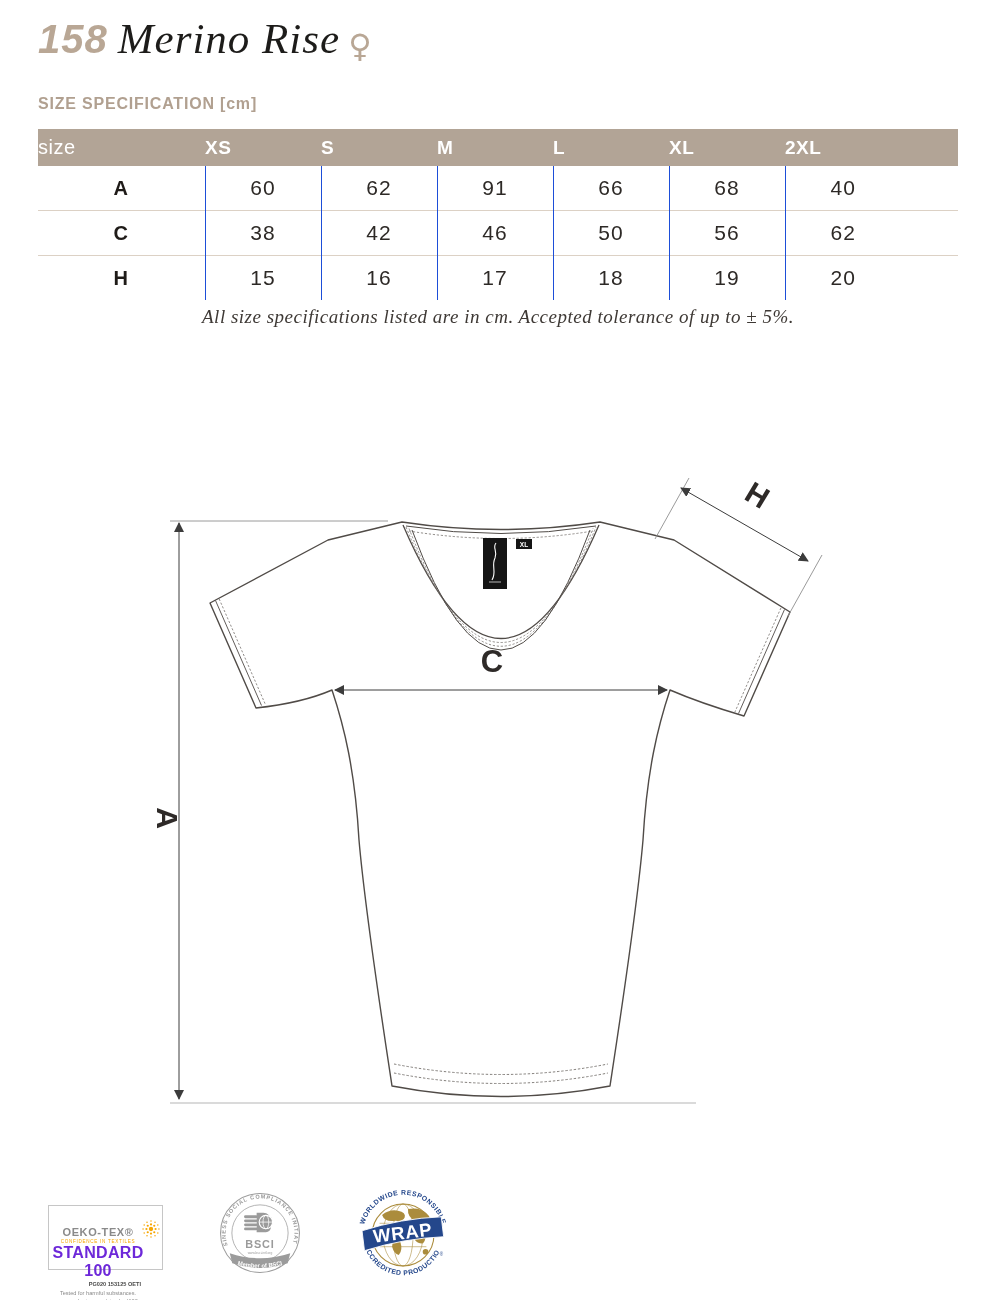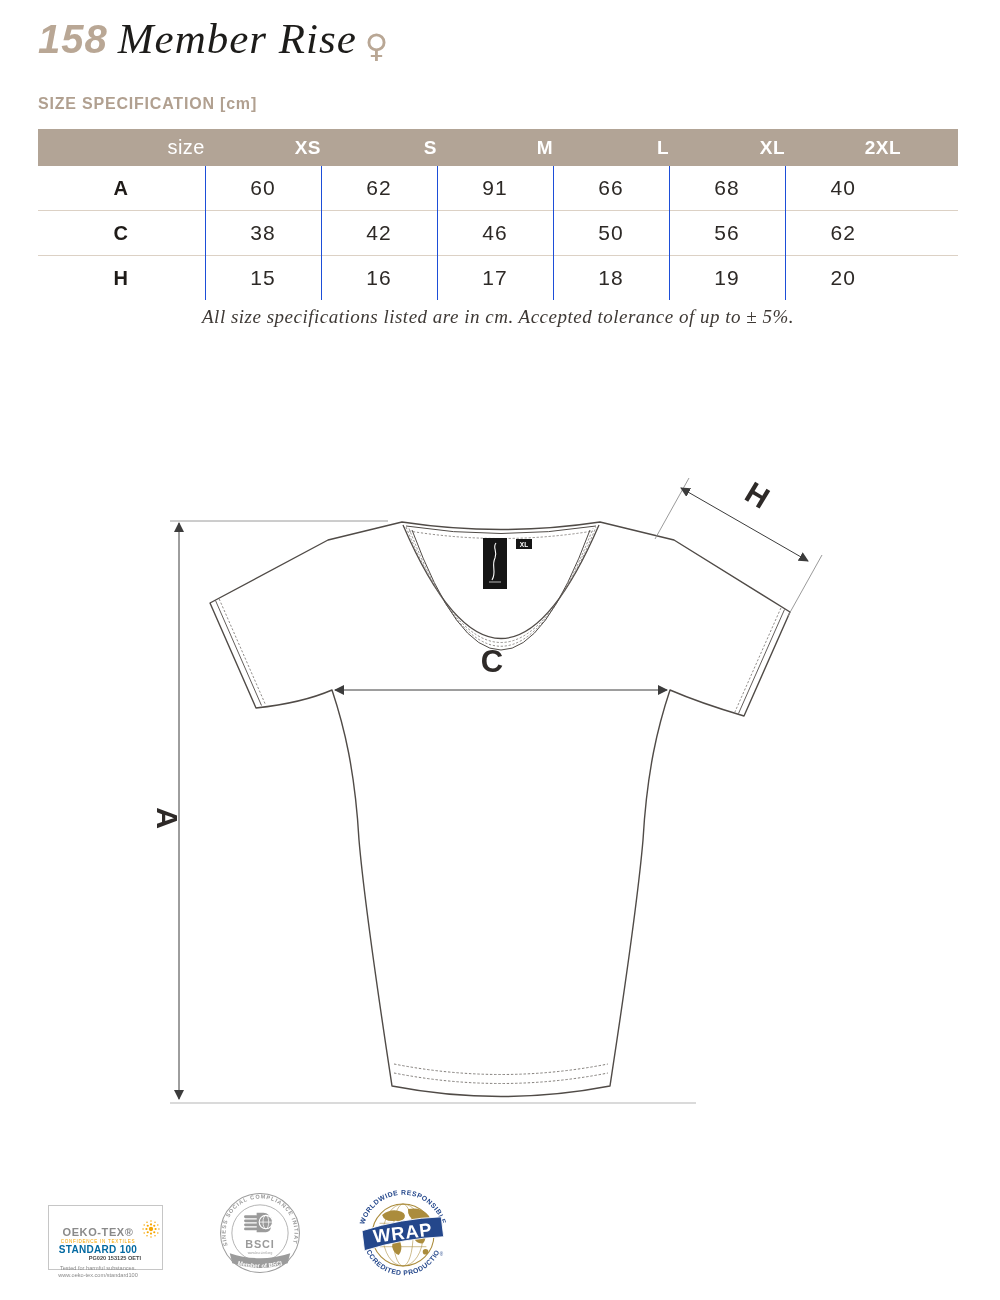--- a/index.html
+++ b/index.html
@@ -8,54 +8,54 @@
   
   .title{position:absolute;left:38px;top:14px;display:flex;align-items:baseline;white-space:nowrap;font-style:italic;}
   .title .code{font-size:40px;font-weight:bold;color:#b9a795;letter-spacing:1px;}
   .title .name{font-family:"Liberation Serif",serif;font-size:43px;color:#1d1c1a;margin-left:10px;letter-spacing:1px;}
   .title .gender{font-size:32px;color:#b9a795;margin-left:8px;transform:translateY(4px);font-family:"DejaVu Sans",sans-serif;}
 
   .section-title{position:absolute;left:38px;top:95px;font-size:16px;font-weight:bold;letter-spacing:0.8px;color:#b1a090;}
 
   
   table.sizes{position:absolute;left:38px;top:129px;width:920px;border-collapse:collapse;table-layout:fixed;}
-  table.sizes th{background:#b2a496;color:#fff;height:37px;font-size:19px;font-weight:bold;letter-spacing:0.5px;text-align:right;padding:0;}
+  table.sizes th{background:#b2a496;color:#fff;height:37px;font-size:19px;font-weight:bold;letter-spacing:0.5px;text-align:left;padding:0;}
   table.sizes th.corner{font-weight:normal;font-size:20px;}
   table.sizes td{height:44px;text-align:center;font-size:21px;letter-spacing:1px;color:#2d2926;padding:0;}
   table.sizes td.rowlabel{font-weight:bold;font-size:20px;color:#1f1b18;}
   table.sizes td.val{border-left:1px solid #1d4ed8;margin-left:40px;}
   table.sizes tr.sep td{border-top:1px solid #dcd1c5;}
 
   .note{position:absolute;left:38px;top:306px;width:920px;text-align:center;
         font-family:"Liberation Serif",serif;font-style:italic;font-size:19px;color:#3e3935;letter-spacing:0.5px;}
 
   
   .diagram{position:absolute;left:140px;top:440px;width:720px;height:700px;}
 
   
   .oeko{position:absolute;left:48px;top:1205px;width:115px;height:65px;border:1px solid #c6c6c6;box-sizing:border-box;background:#fff;}
   .oeko .txt{position:absolute;left:0;top:4px;width:98px;text-align:center;line-height:1.15;margin-top:16px;}
   .oeko .brand{font-size:11px;font-weight:bold;color:#8a8a8a;letter-spacing:0.6px;}
   .oeko .tagline{font-size:4.6px;color:#f7a600;letter-spacing:0.7px;}
-  .oeko .standard{font-size:10px;font-weight:bold;color:#0369a1;letter-spacing:0.3px;}
+  .oeko .standard{font-size:16px;font-weight:bold;color:#6d28d9;letter-spacing:0.3px;}
   .oeko .license{width:92px;text-align:right;font-size:5.6px;font-weight:bold;color:#4a4a49;}
   .oeko .small{margin-top:3px;font-size:5.6px;color:#8a8a8a;line-height:1.35;}
   .oeko .flower{position:absolute;right:1px;top:13px;}
 
   .bsci{position:absolute;left:218px;top:1191px;}
   .wrap{position:absolute;left:357px;top:1189px;}
 </style>
 </head>
 <body>
 
 <div class="page">
 
   <div class="title">
     <span class="code">158</span>
-    <span class="name">Member Rise</span>
+    <span class="name">Merino Rise</span>
     <span class="gender">♀</span>
   </div>
 
   <div class="section-title">SIZE SPECIFICATION [cm]</div>
 
   <table class="sizes">
     <colgroup>
       <col style="width:167px">
         <col style="width:116px">
         <col style="width:116px">

